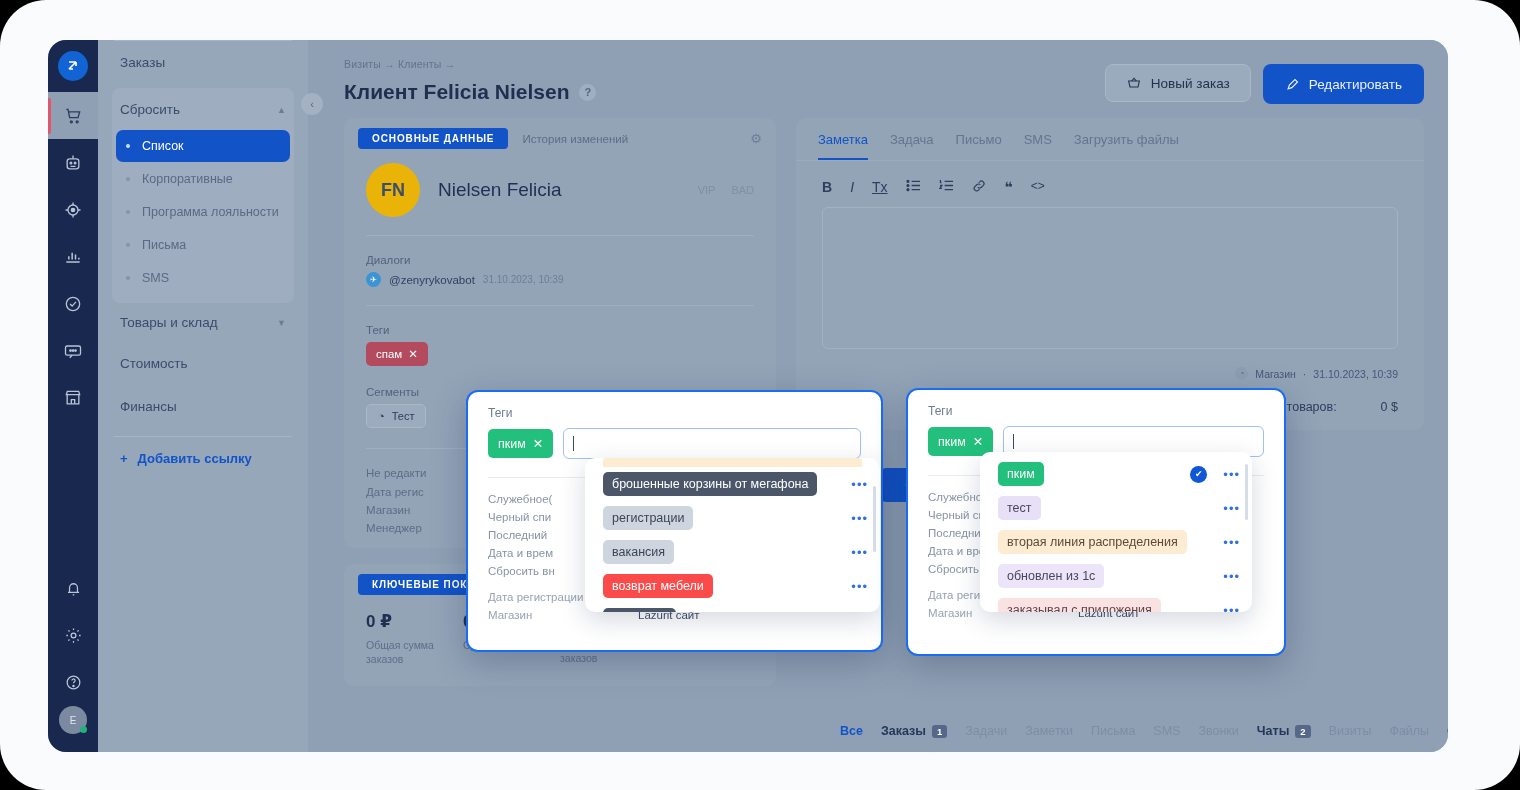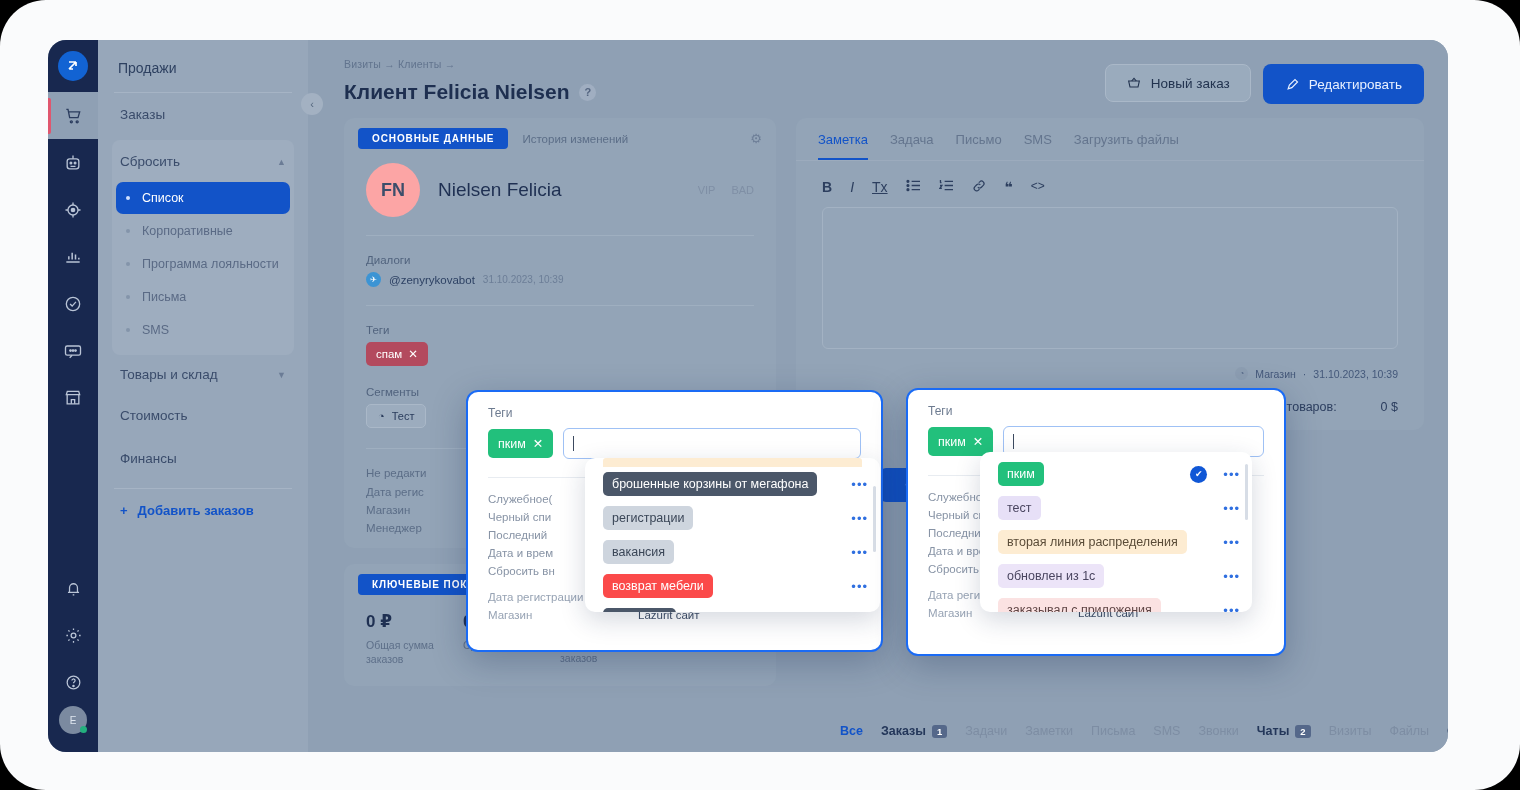--- a/index.html
+++ b/index.html
@@ -119,21 +119,21 @@
   .tabstrip{ display:flex; align-items:center; gap:14px; padding:10px 14px 0 14px; }
   .tab-pill{
     background:#1253c8;color:#fff;font-size:10px;letter-spacing:.9px;font-weight:bold;
     padding:5px 14px; border-radius:4px;
   }
   .tab-plain{ font-size:11.5px;color:#5c6e88; }
   .gear{ margin-left:auto; color:#6d7e97; font-size:13px; }
 
   .client-row{ display:flex; align-items:center; gap:18px; padding:14px 22px 10px 22px;}
   .avatar-lg{
-    width:54px;height:54px;border-radius:50%;background:#fca5a5;color:#3c4e6b;
+    width:54px;height:54px;border-radius:50%;background:#eab308;color:#3c4e6b;
     font-size:18px;font-weight:bold;display:flex;align-items:center;justify-content:center;
   }
   .client-name{ font-size:19px;color:#1f3052; }
   .flags{ margin-left:auto; display:flex;gap:16px;font-size:11px;color:#7f8fa5; }
   .hr{ height:1px;background:#9fafc0;margin:8px 22px; }
   .sec-label{ font-size:11.5px;color:#51637e; padding:10px 22px 6px 22px; }
   .dialog-row{ display:flex;align-items:center;gap:8px;padding:0 22px 10px 22px; }
   .tg{ width:15px;height:15px;border-radius:50%;background:#3c94d4;color:#fff;font-size:8px;
        display:flex;align-items:center;justify-content:center; }
   .dlg-name{ font-size:11.5px;color:#2e4264; }
@@ -328,21 +328,20 @@
             <circle cx="12" cy="16.4" r=".8" fill="currentColor"></circle>
       </svg>
     </div>
     <div class="rail-avatar">
       <span>E</span>
       <span class="dot"></span>
     </div>
   </div>
 
   <div id="nav-panel">
-    <div class="nav-title">Продажи</div>
     <div class="nav-div"></div>
     <div class="nav-item">Заказы</div>
     <div class="nav-group">
       <div class="nav-group-head">
         <span>Сбросить</span>
         <span class="caret">▲</span>
       </div>
       <div class="nav-sub sel">
         <span class="bullet"></span>
         <span>Список</span>
@@ -366,21 +365,21 @@
     </div>
     <div class="nav-group-head" style="padding-left:8px">
       <span>Товары и склад</span>
       <span class="caret">▼</span>
     </div>
     <div class="nav-item">Стоимость</div>
     <div class="nav-item">Финансы</div>
     <div class="nav-div" style="margin-top:8px"></div>
     <div class="nav-addlink">
       <span>+</span>
-      <span>Добавить заказов</span>
+      <span>Добавить ссылку</span>
     </div>
   </div>
 
   <div id="collapse-handle">‹</div>
 
   <div id="content">
 
     <div class="page-head">
       <div>
         <div class="breadcrumb">Визиты → Клиенты →</div>

